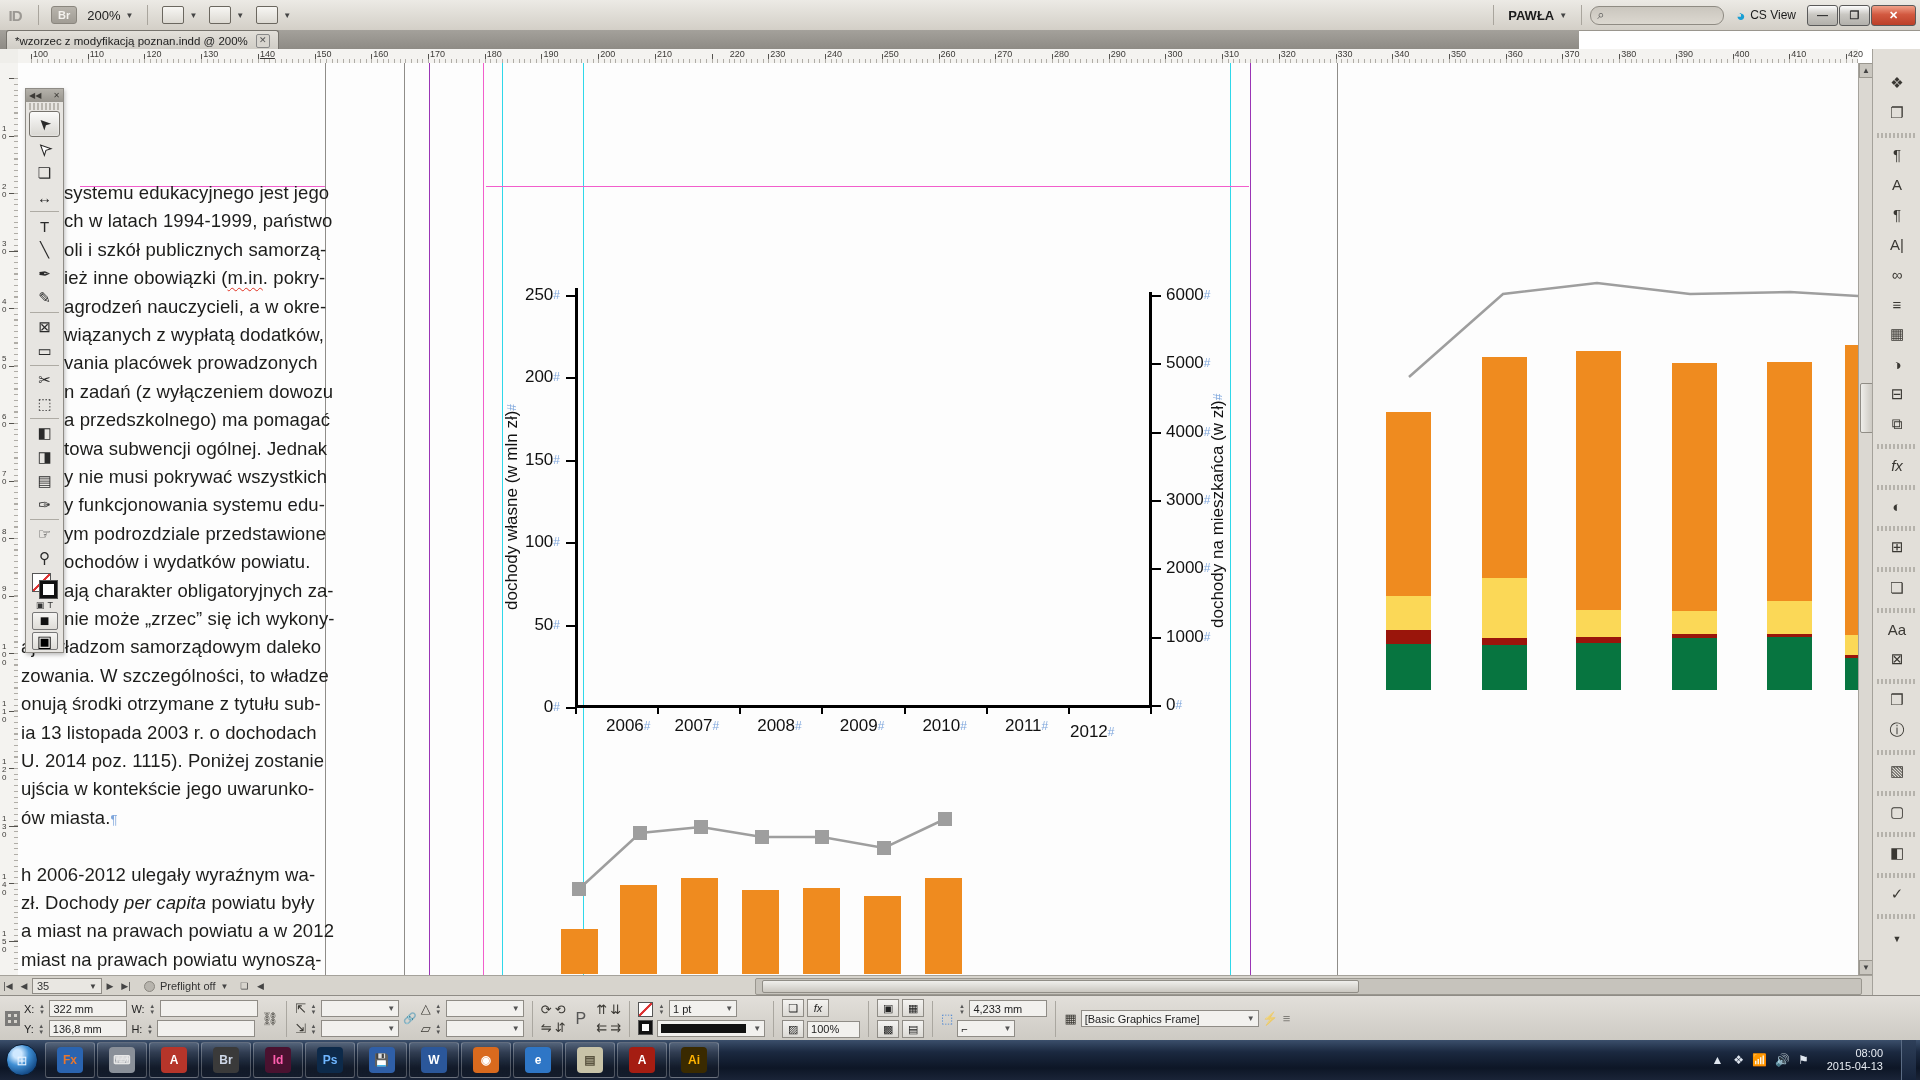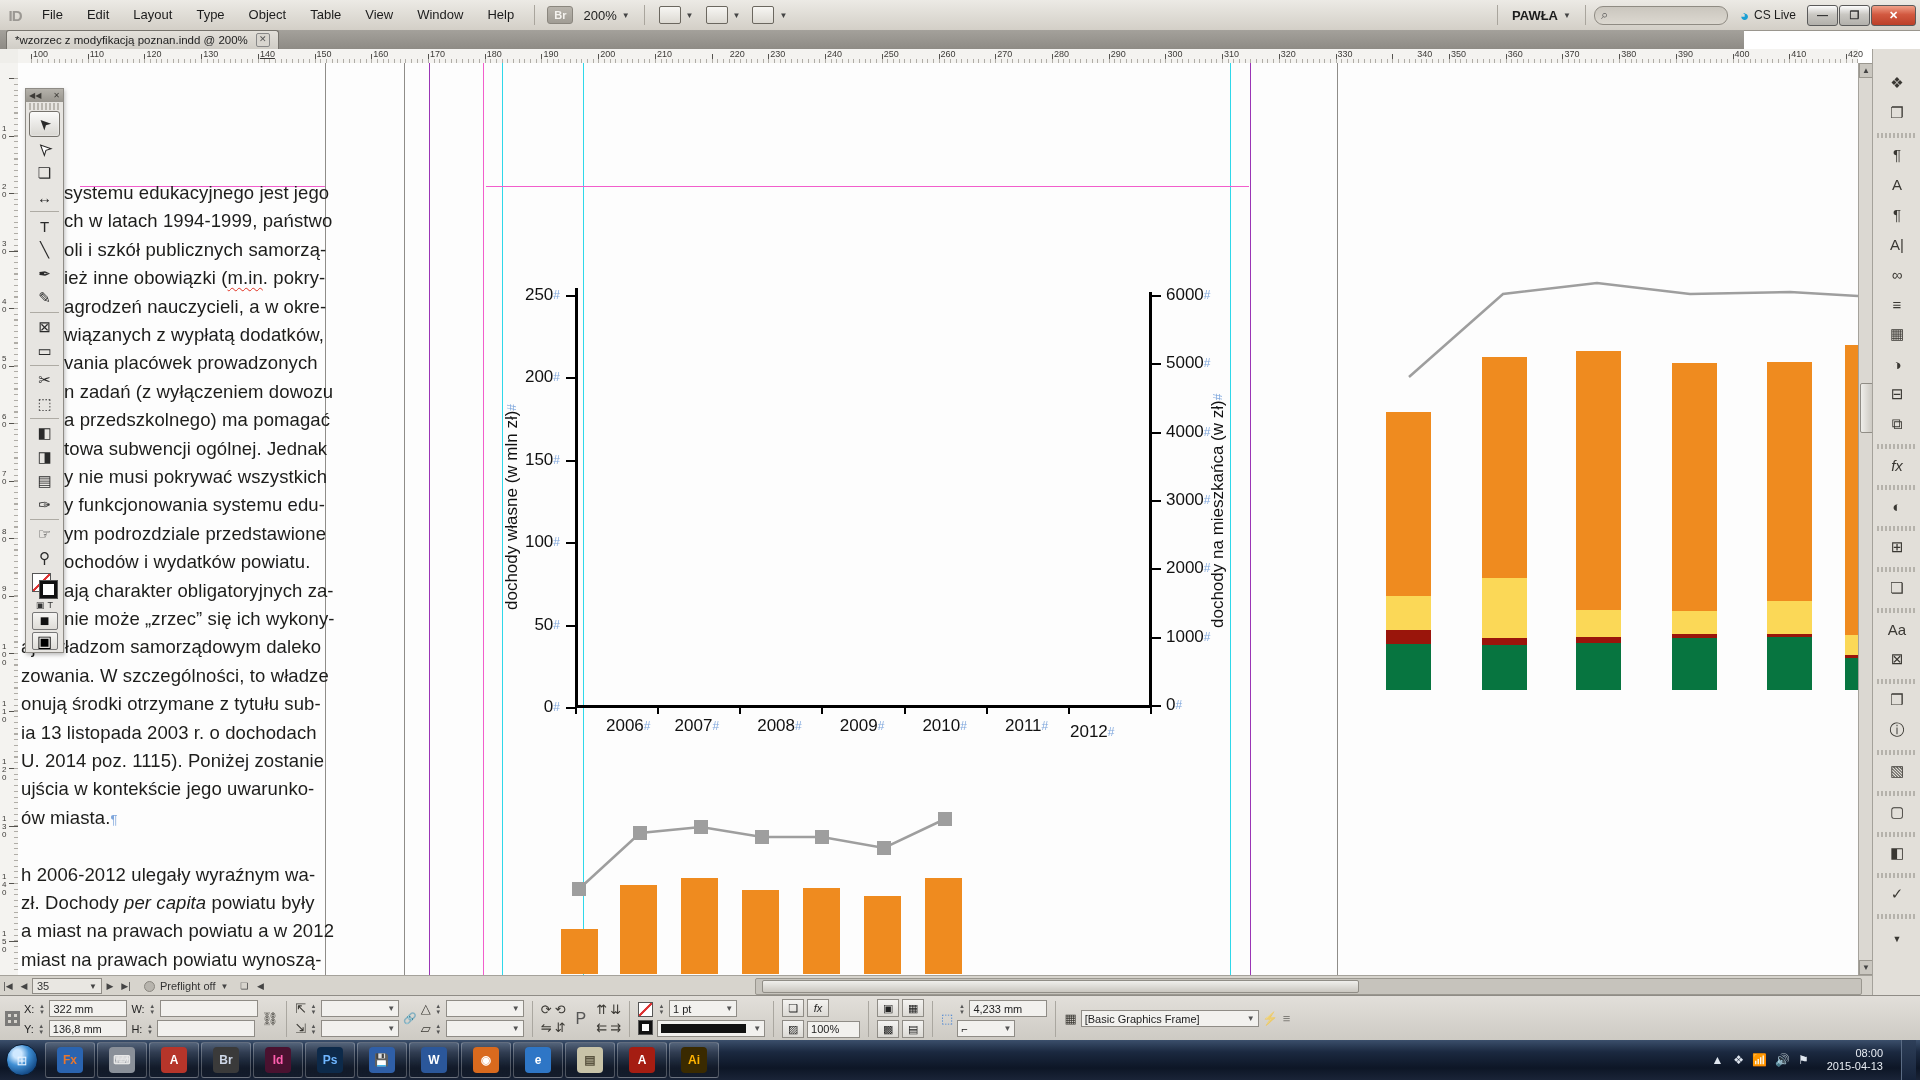--- a/index.html
+++ b/index.html
@@ -20,22 +20,22 @@
   .viewicon{width:20px;height:16px;border:1px solid #6b675f;background:linear-gradient(#f7f6f3,#dcd9d2);
     display:inline-block;border-radius:2px;}
   #searchbox{width:120px;height:17px;background:linear-gradient(#cac6be,#dcd8d0);
     border:1px solid #8f8b83;border-radius:9px;display:flex;align-items:center;padding:0 6px;gap:5px;color:#555;}
   #winbtns{display:flex;margin-left:10px;margin-right:4px;}
   .wbtn{width:29px;height:19px;border:1px solid #5a5a5a;border-radius:3px;margin-left:1px;
     background:linear-gradient(#fdfdfd,#c9c7c2 45%,#b2b0ab);display:flex;align-items:center;justify-content:center;
     font-size:11px;color:#333;font-weight:bold;}
   .wbtn.close{background:linear-gradient(#f0a088,#d25940 45%,#bc3f28);color:#fff;width:43px;}
   
-  #tabbar{left:0;top:30px;width:1744px;height:19px;background:linear-gradient(#a4a19b,#8e8b85);
-    border-bottom:1px solid #6f6c66;display:flex;align-items:center;}
+  #tabbar{left:0;top:30px;width:1579px;height:19px;background:linear-gradient(#a4a19b,#8e8b85);
+    border-bottom:1px solid #6f6c66;display:flex;}
   #doctab{margin-left:6px;height:19px;background:linear-gradient(#e3e0da,#cfccc5);
     border:1px solid #76736d;border-bottom:none;border-radius:3px 3px 0 0;display:flex;align-items:center;
     padding:0 8px;font-size:11.5px;color:#222;gap:8px;}
   #tabclose{font-size:9px;color:#555;border:1px solid #888;background:#d8d5cf;width:12px;height:12px;
     line-height:11px;text-align:center;border-radius:2px;}
   
   #hruler{left:18px;top:49px;width:1840px;height:14px;background:#f4f3f0;border-bottom:1px solid #8d8a84;
     background-image:repeating-linear-gradient(to right,#b0ada7 0 1px,transparent 1px 5.672px),
                      repeating-linear-gradient(to right,#55534f 0 1px,transparent 1px 56.72px);
     background-size:100% 4px,100% 9px;background-position:13px bottom,13px bottom;background-repeat:no-repeat;}
@@ -137,31 +137,20 @@
   #clock{text-align:right;line-height:13px;padding:0 8px;}
   #showdesk{width:14px;height:40px;border-left:1px solid #5a6b84;background:linear-gradient(#2e3f59,#16233a);}
 </style>
 </head>
 <body>
 
 <div id="screen">
 
   <div class="abs" id="menubar">
     <div id="appicon">ID</div>
-    <div id="menuitems" style="display:flex">
-        <div class="mi">File</div>
-        <div class="mi">Edit</div>
-        <div class="mi">Layout</div>
-        <div class="mi">Type</div>
-        <div class="mi">Object</div>
-        <div class="mi">Table</div>
-        <div class="mi">View</div>
-        <div class="mi">Window</div>
-        <div class="mi">Help</div>
-      </div>
     <div class="tbsep"></div>
     <div class="chipbtn">Br</div>
     <div class="dd">
       <span>200%</span>
       <span class="ddarrow">▼</span>
     </div>
     <div class="tbsep"></div>
     <div class="dd">
         <span class="viewicon"></span>
         <span class="ddarrow">▼</span>
@@ -179,21 +168,21 @@
       <div class="dd">
         <span style="font-weight:bold">PAWŁA</span>
         <span class="ddarrow">▼</span>
       </div>
       <div class="tbsep"></div>
       <div id="searchbox">
         <span>⌕</span>
       </div>
       <div style="display:flex;align-items:center;gap:5px;margin-left:12px;">
         <span style="color:#1a9fd4;font-size:15px;">◕</span>
-        <span style="font-size:12px;">CS Live</span>
+        <span style="font-size:12px;">CS View</span>
       </div>
       <div id="winbtns">
         <div class="wbtn">—</div>
         <div class="wbtn">❐</div>
         <div class="wbtn close">✕</div>
       </div>
     </div>
   </div>
 
   <div class="abs" id="tabbar">
@@ -222,21 +211,21 @@
       <div class="hrnum" style="left: 809.08px; text-align: right;">240</div>
       <div class="hrnum" style="left: 865.8px;">250</div>
       <div class="hrnum" style="left: 922.52px;">260</div>
       <div class="hrnum" style="left: 979.24px;">270</div>
       <div class="hrnum" style="left: 1035.96px;">280</div>
       <div class="hrnum" style="left: 1092.68px;">290</div>
       <div class="hrnum" style="left: 1149.4px;">300</div>
       <div class="hrnum" style="left: 1206.12px;">310</div>
       <div class="hrnum" style="left: 1262.84px;">320</div>
       <div class="hrnum" style="left: 1319.56px;">330</div>
-      <div class="hrnum" style="left: 1376.28px; margin-left: 23px;">340</div>
+      <div class="hrnum" style="left: 1376.28px;">340</div>
       <div class="hrnum" style="left: 1433px;">350</div>
       <div class="hrnum" style="left: 1489.72px;">360</div>
       <div class="hrnum" style="left: 1546.44px;">370</div>
       <div class="hrnum" style="left: 1603.16px;">380</div>
       <div class="hrnum" style="left: 1659.88px;">390</div>
       <div class="hrnum" style="left: 1716.6px;">400</div>
       <div class="hrnum" style="left: 1773.32px;">410</div>
       <div class="hrnum" style="left: 1830.04px;">420</div>
     </div>
   <div class="abs" id="vruler">

